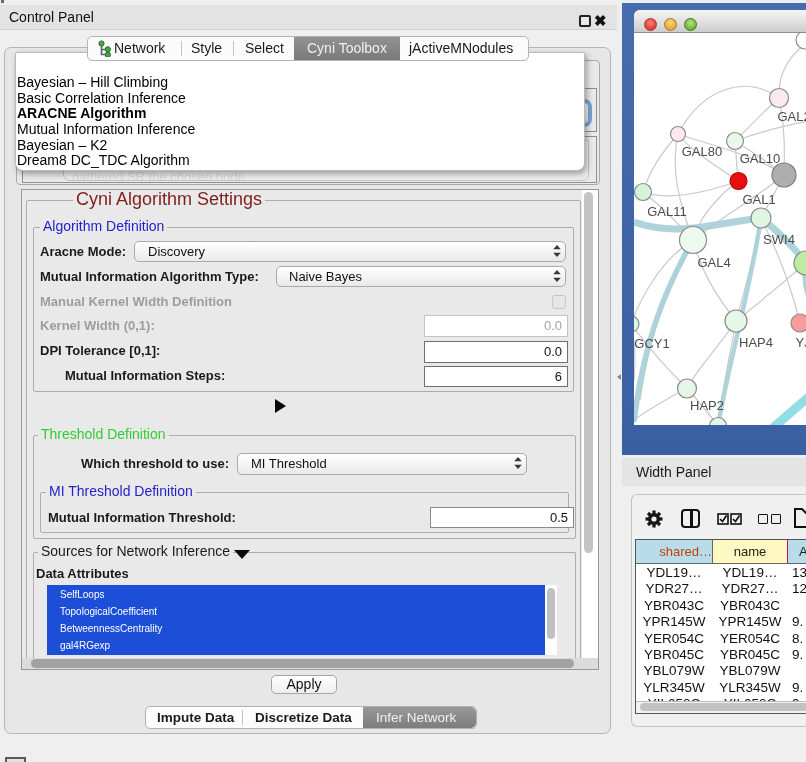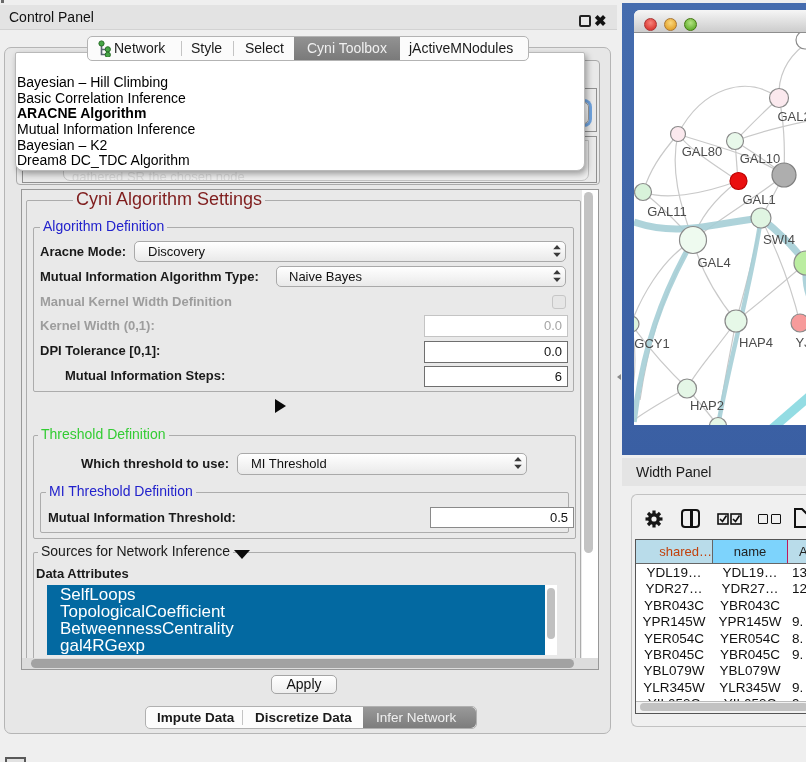--- a/index.html
+++ b/index.html
@@ -87,21 +87,21 @@
 
   <div class="lbl" style="position:absolute;left:26px;top:320px;">Mutual Information Threshold:</div>
   <div class="inputbox" style="left:396px;top:317px;width:137px;height:19px;border:1px solid #8a8a8a;padding-right:5px;line-height:19px;margin-left:12px;">0.5</div>
 
   <div class="groupbox" style="left:11px;top:362px;width:541px;height:130px;border-bottom:none;"></div>
   <div class="gtitle" style="left:16px;top:354px;color:#1a1a1a;font-size:14px;">Sources for Network Inference</div>
   <div class="abs" style="left:212px;top:360px;width:0;height:0;border-top:9px solid #0a0a0a;border-left:8px solid transparent;border-right:8px solid transparent;"></div>
 
   <div class="lbl" style="position:absolute;left:14px;top:376px;">Data Attributes</div>
 
-  <div class="abs" style="left:25px;top:395px;width:498px;height:70px;background:#0369a1;color:#fff;font-size:17px;">
+  <div class="abs" style="left:25px;top:395px;width:498px;height:70px;background:#1d4ed8;color:#fff;font-size:10px;">
     <div style="padding:1px 0 0 13px;line-height:17px;">SelfLoops<br>TopologicalCoefficient<br>BetweennessCentrality<br>gal4RGexp</div>
   </div>
   <div class="abs" style="left:523px;top:395px;width:12px;height:70px;background:#ffffff;"></div>
   <div class="abs" style="left:525px;top:398px;width:8px;height:51px;background:#c0c0c0;border-radius:4px;"></div>
 
   <div class="abs" style="left:0px;top:468px;width:576px;height:11px;background:#dcdcdc;"></div>
   <div class="abs" style="left:9px;top:469px;width:543px;height:9px;background:#a2a2a2;border-radius:4.5px;"></div>
 
   <div class="abs" style="left:560px;top:0;width:16px;height:468px;background:#ffffff;"></div>
   <div class="abs" style="left:562px;top:2px;width:9px;height:361px;background:#c3c3c3;border-radius:4.5px;"></div>
@@ -256,21 +256,21 @@
     <path d="M16 6 L18.5 8.5 L22.5 2.5" stroke="#111" stroke-width="1.7" fill="none"></path>
   </svg>
   <div style="position:absolute;left:126px;top:19px;width:8px;height:8px;border:1.5px solid #111;border-radius:1px;"></div>
   <div style="position:absolute;left:139px;top:19px;width:8px;height:8px;border:1.5px solid #111;border-radius:1px;"></div>
   <svg style="position:absolute;left:162px;top:13px;" width="13" height="20" viewBox="0 0 13 20">
     <path d="M1 1 L8 1 L13 6 L13 19 L1 19 Z" fill="none" stroke="#111" stroke-width="2"></path>
   </svg>
 
   <div style="position:absolute;left:3px;top:44px;width:172px;height:173px;background:#ffffff;border:1px solid #555;border-right:none;overflow:hidden;">
     <div style="position:absolute;left:0;top:0;width:76px;height:23px;background:#b9dcea;border-right:1px solid #666;border-bottom:1px solid #666;text-align:right;font-size:13px;color:#c2410c;line-height:23px;">shared…</div>
-    <div style="position:absolute;left:77px;top:0;width:74px;height:23px;background:#7dd3fc;border-right:6px solid #be185d;border-bottom:1px solid #666;text-align:center;font-size:13px;color:#222;line-height:23px;">name</div>
+    <div style="position:absolute;left:77px;top:0;width:74px;height:23px;background:#fef9c3;border-right:6px solid #be185d;border-bottom:1px solid #666;text-align:center;font-size:13px;color:#222;line-height:23px;">name</div>
     <div style="position:absolute;left:152px;top:0;width:20px;height:23px;background:#b9dcea;border-bottom:1px solid #666;text-align:center;font-size:13px;color:#222;line-height:23px;">&nbsp;&nbsp;&nbsp;A</div>
     <div style="position:absolute;left:0;top:25px;width:76px;font-size:13.5px;color:#111;line-height:16.4px;text-align:center;">
       YDL19…<br>YDR27…<br>YBR043C<br>YPR145W<br>YER054C<br>YBR045C<br>YBL079W<br>YLR345W<br>YIL053C
     </div>
     <div style="position:absolute;left:77px;top:25px;width:74px;font-size:13.5px;color:#111;line-height:16.4px;text-align:center;">
       YDL19…<br>YDR27…<br>YBR043C<br>YPR145W<br>YER054C<br>YBR045C<br>YBL079W<br>YLR345W<br>YIL053C
     </div>
     <div style="position:absolute;left:156px;top:25px;width:20px;font-size:13.5px;color:#111;line-height:16.4px;">
       13<br>12<br>&nbsp;<br>9.<br>8.<br>9.<br>&nbsp;<br>9.<br>9.
     </div>

